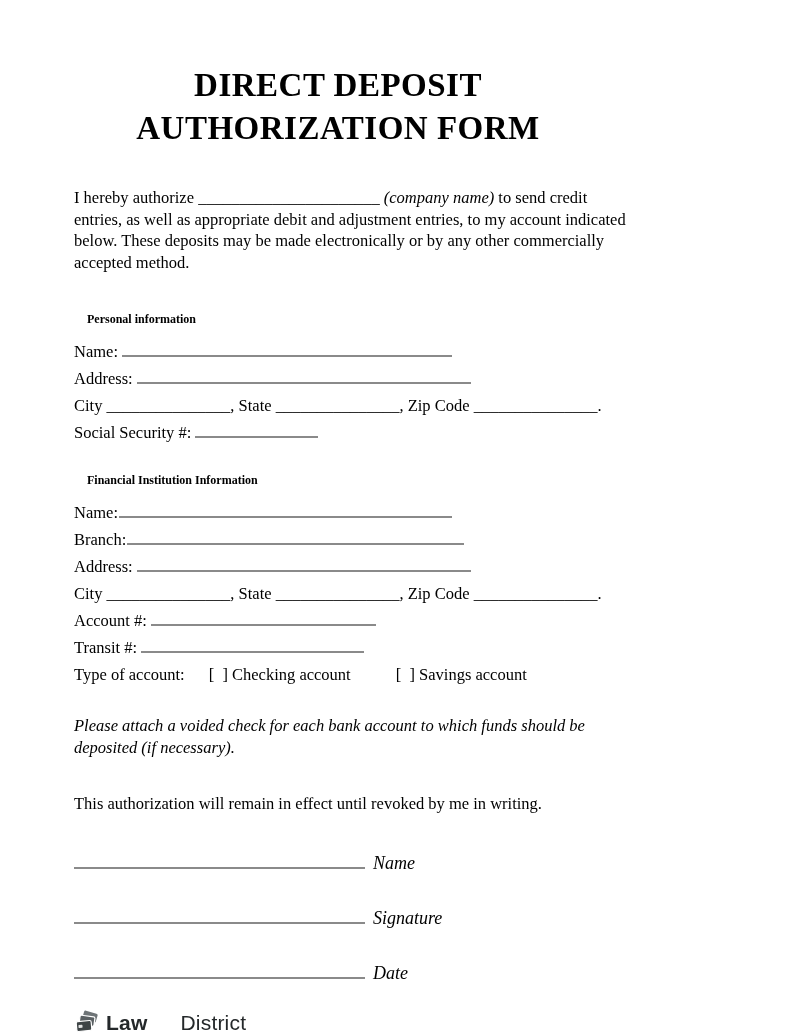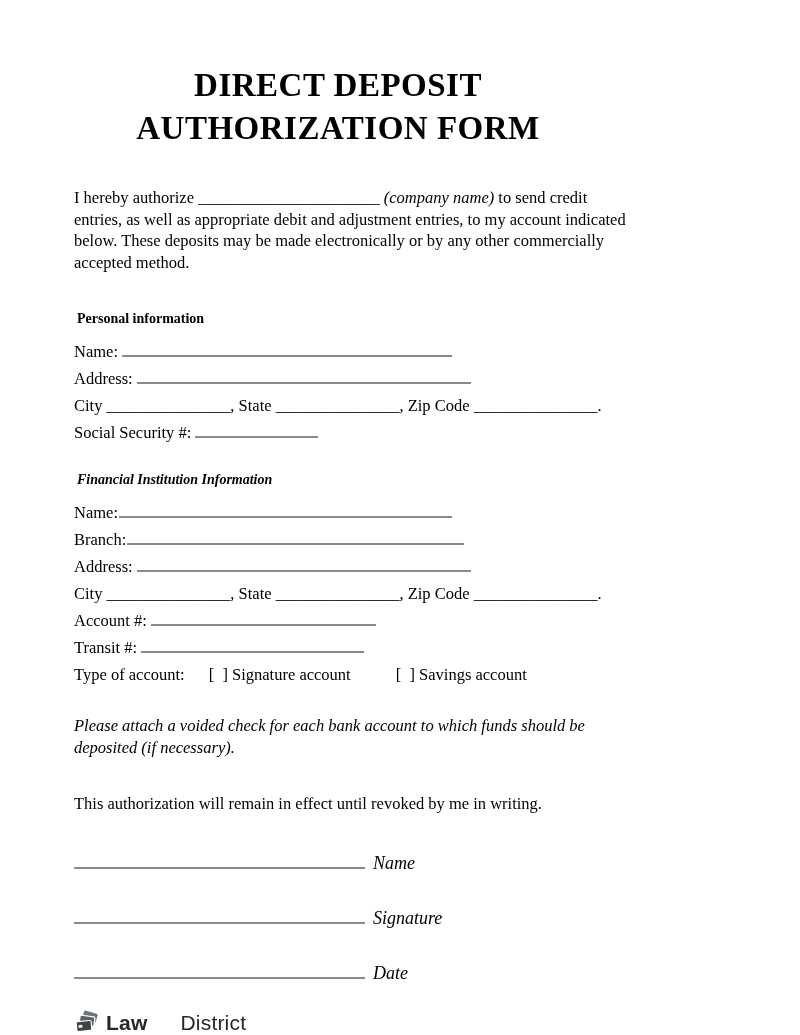--- a/index.html
+++ b/index.html
@@ -32,28 +32,28 @@
   .intro{
     margin:37px 0 0 0;
     font-size:16.5px;
     line-height:21.5px;
     max-width:652px;
   }
   .italic{ font-style:italic; }
   .blank-text{ letter-spacing:0; }
 
   .section-heading{
-    margin:0;
+    margin:10px;
     padding-left:3px;
-    font-size:14px;
+    font-size:12px;
     font-weight:bold;
     line-height:22px;
   }
   .personal-heading{ margin-top:35px; margin-bottom:11px; }
-  .financial-heading{ margin-top:26px; margin-bottom:11px;font-style:italic; }
+  .financial-heading{ margin-top:26px; margin-bottom:11px; }
 
   .form-row{
     font-size:16.5px;
     line-height:21px;
     margin-bottom:6px;
     white-space:nowrap;
   }
   .field-line{
     display:inline-block;
     height:13px;
@@ -172,21 +172,21 @@
 
       <div class="form-row">
         <span>Account #:</span><span class="field-line w-account"></span>
       </div>
 
       <div class="form-row">
         <span>Transit #:</span><span class="field-line w-transit"></span>
       </div>
 
       <div class="form-row">
-        <span>Type of account:</span><span class="opt1"><span>[&nbsp;&nbsp;]</span> <span>Signature account</span></span><span class="opt2"><span>[&nbsp;&nbsp;]</span> <span>Savings account</span></span>
+        <span>Type of account:</span><span class="opt1"><span>[&nbsp;&nbsp;]</span> <span>Checking account</span></span><span class="opt2"><span>[&nbsp;&nbsp;]</span> <span>Savings account</span></span>
       </div>
     </div>
 
     <p class="note-voided">Please attach a voided check for each bank account to which funds should be deposited (if necessary).</p>
 
     <p class="note-auth">This authorization will remain in effect until revoked by me in writing.</p>
 
     <div class="signature-block">
       <div class="sig-row">
         <div class="sig-line"></div>

